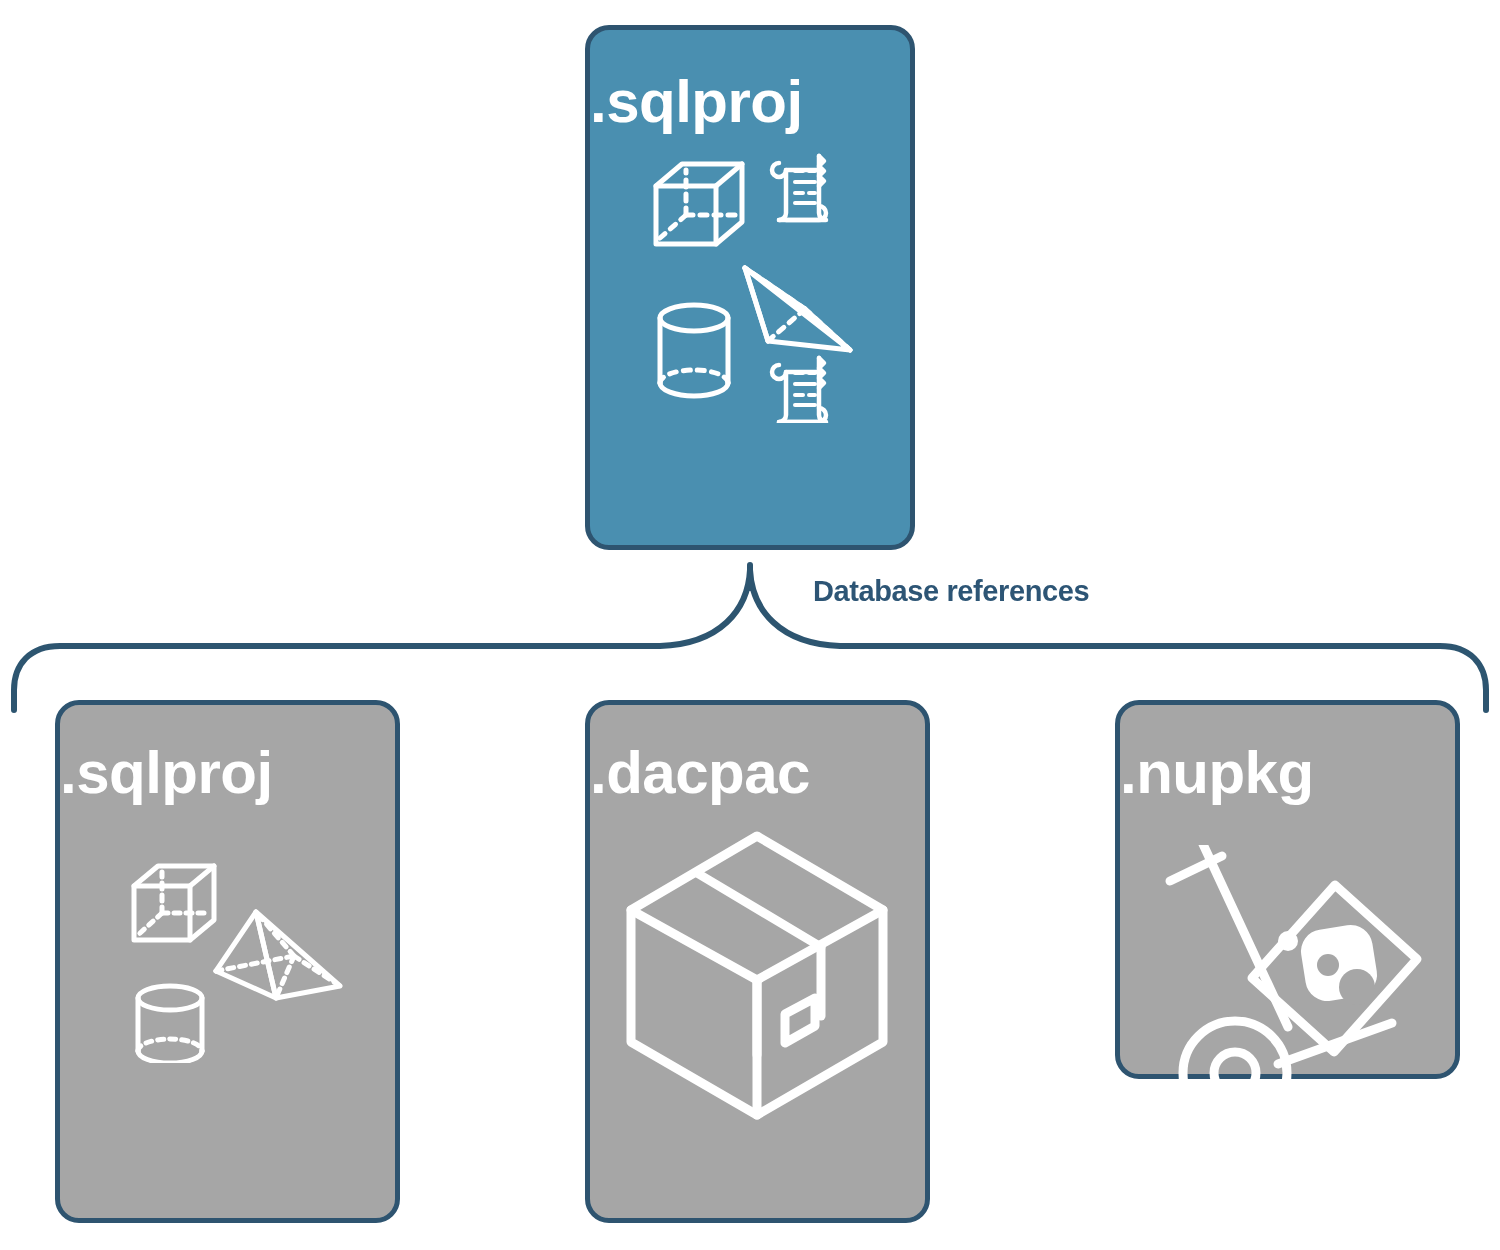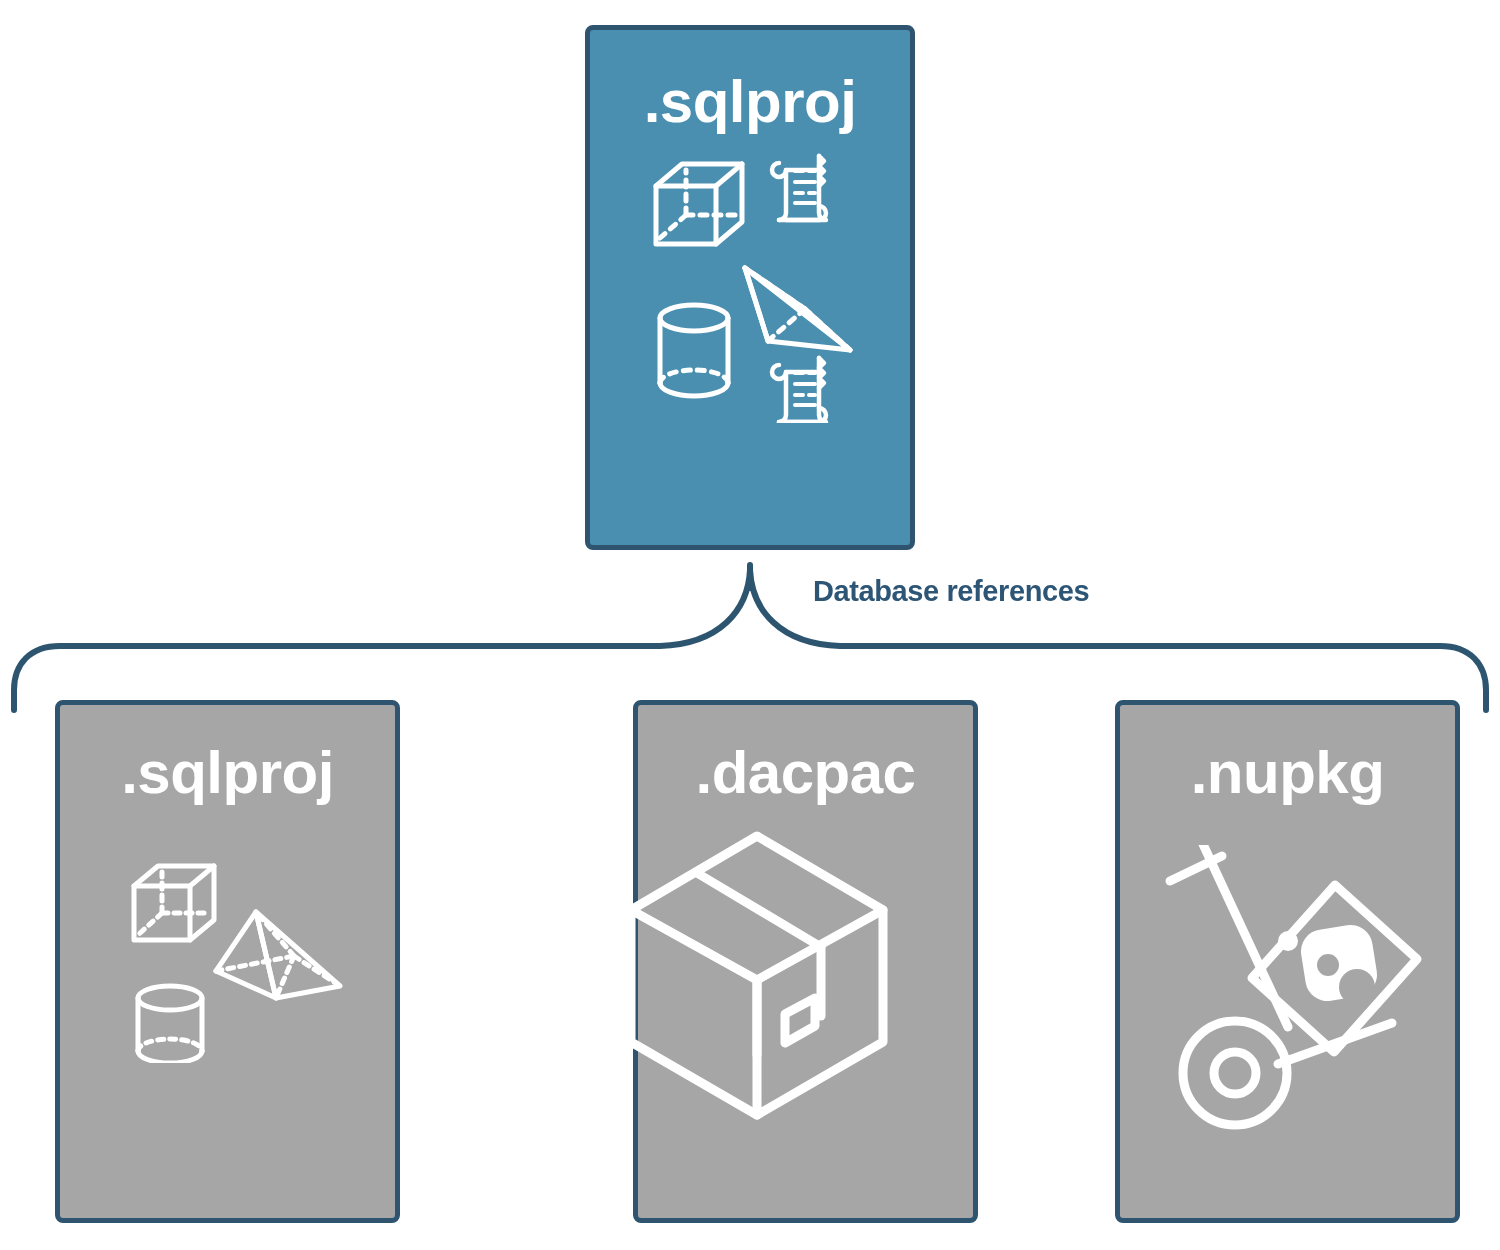--- a/index.html
+++ b/index.html
@@ -16,43 +16,42 @@
   }
   #stage {
     position: absolute;
     left: 0; top: 0;
     width: 1500px;
     height: 1250px;
   }
   .card {
     position: absolute;
     box-sizing: border-box;
-    border-radius: 8px;
+    border-radius: 24px;
     border: 5px solid #2E5470;
     display: flex;
     flex-direction: column;
-    align-items: center;
   }
   .card.blue { background: #4A8FB0; }
   .card.grey { background: #A6A6A6; }
 
   .card-title {
     color: #ffffff;
     font-weight: bold;
     letter-spacing: -0.5px;
     line-height: 1;
     white-space: nowrap;
     user-select: none;
   }
   #card-top { left: 585px; top: 25px; width: 330px; height: 525px; }
   #card-top .card-title { font-size: 60px; margin-top: 42px; }
 
   #card-sqlproj { left: 55px; top: 700px; width: 345px; height: 523px; }
-  #card-dacpac  { left: 585px; top: 700px; width: 345px; height: 523px; margin-left: 48px; }
-  #card-nupkg   { left: 1115px; top: 700px; width: 345px; height: 523px; }
+  #card-dacpac  { left: 585px; top: 700px; width: 345px; height: 523px; }
+  #card-nupkg   { left: 1115px; top: 700px; width: 345px; height: 379px; }
   .card.grey .card-title { font-size: 60px; margin-top: 38px; }
 
   .icon-wrap {
     position: absolute;
     pointer-events: none;
   }
   #icon-top      { left: 650px; top: 148px; width: 205px; height: 275px; }
   #icon-shapes2  { left: 128px; top: 858px; width: 220px; height: 205px; }
   #icon-box      { left: 625px; top: 830px; width: 265px; height: 290px; }
   #icon-dolly    { left: 1160px; top: 845px; width: 265px; height: 285px; }

